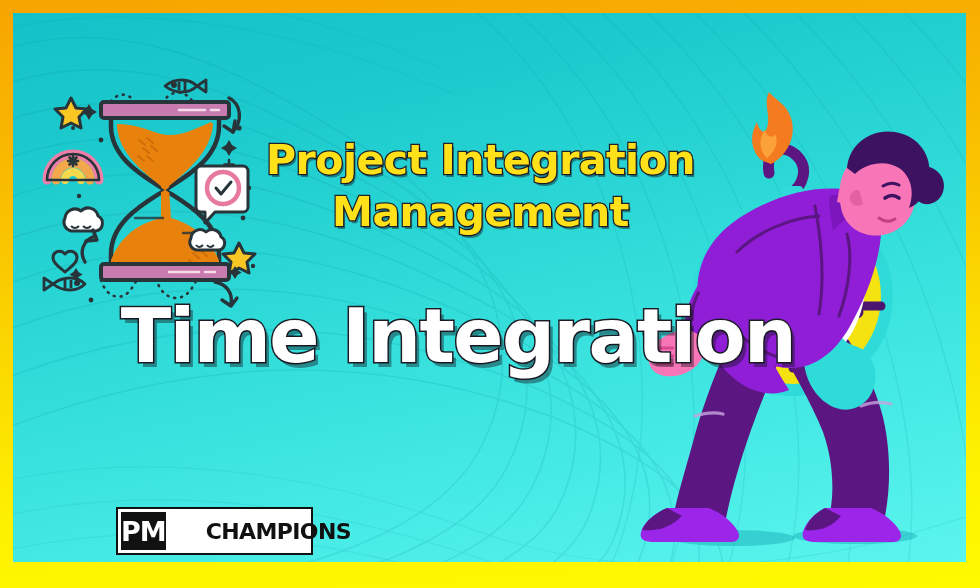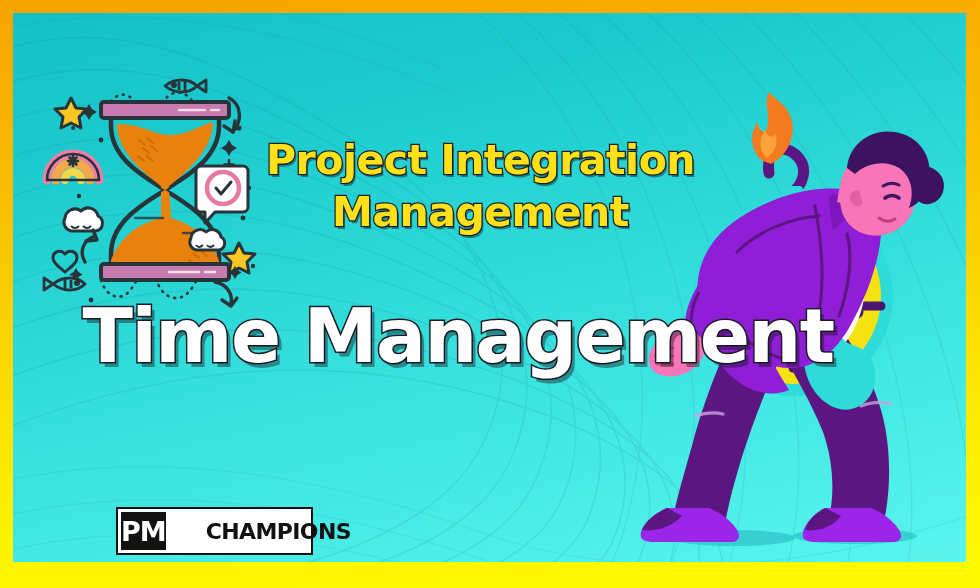--- a/index.html
+++ b/index.html
@@ -400,21 +400,21 @@
           <path d="M250,148 q8,-5 16,-1" stroke="#3D1260" stroke-width="3" fill="none" stroke-linecap="round"></path>
 
           <path d="M246,180 q8,6 16,1" stroke="#C43F80" stroke-width="3" fill="none" stroke-linecap="round"></path>
         </g>
 
       </svg>
     </div>
 
     <div class="headings">
       <div class="title-sub">Project Integration Management</div>
-      <div class="title-main">Time Management</div>
+      <div class="title-main">Time Integration</div>
     </div>
 
     <div class="logo">
       <div class="logo-pm">PM</div>
       <div class="logo-champions">CHAMPIONS</div>
     </div>
 
   </div>
 </div>
 

